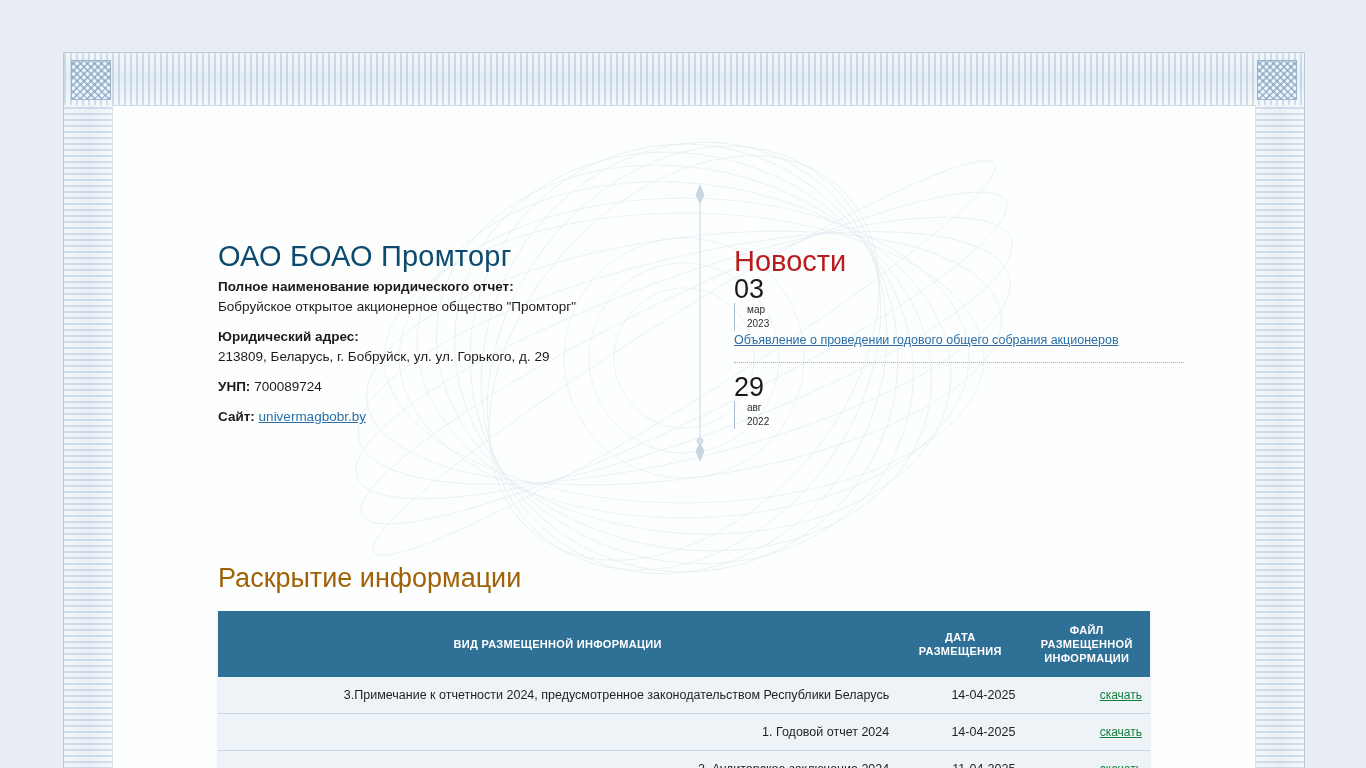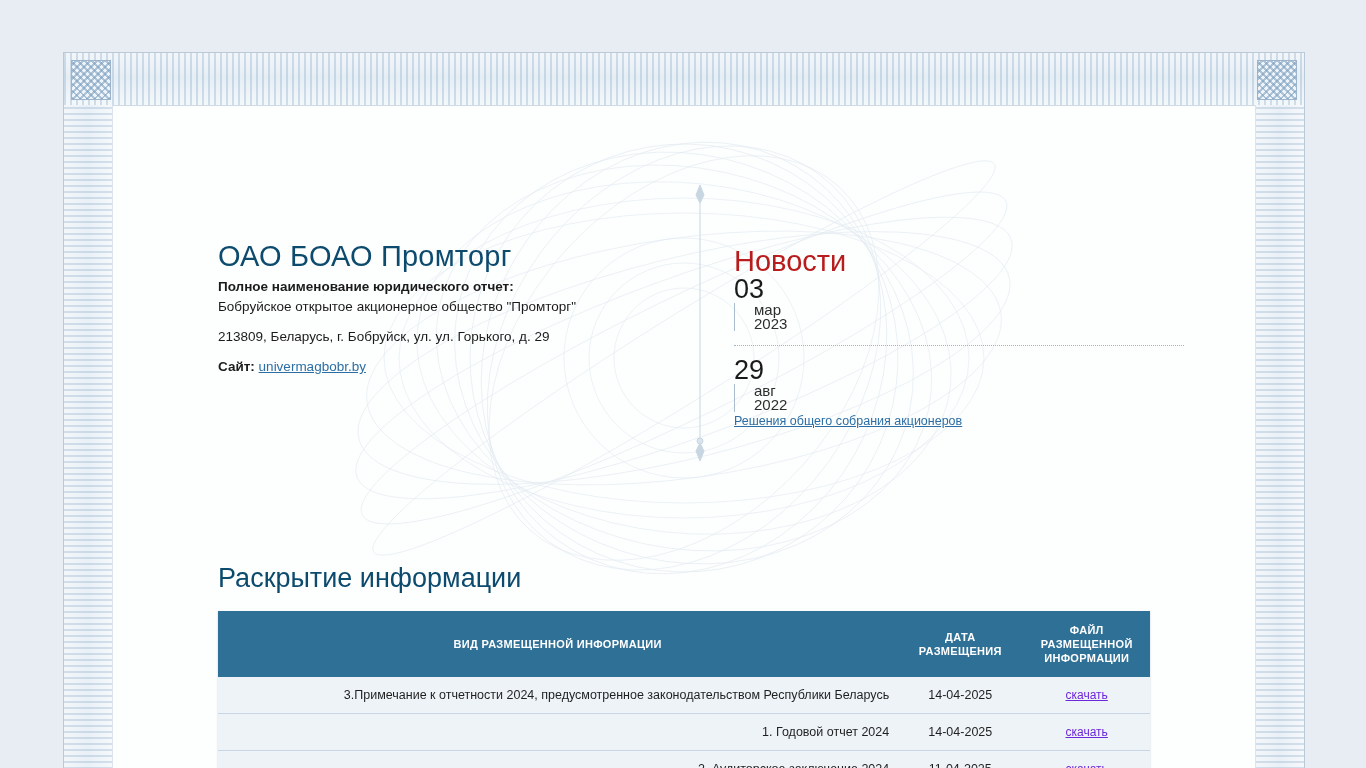--- a/index.html
+++ b/index.html
@@ -141,42 +141,42 @@
   .news-day {
     font-size: 27px;
     color: #1a1a1a;
     line-height: 28px;
     width: 46px;
     text-align: left;
     font-weight: normal;
   }
   .news-md {
     border-left: 1px solid #a8bccd;
-    padding-left: 19px;
-    font-size: 15px;
+    padding-left: 12px;
+    font-size: 10px;
     color: #2d2d2d;
     line-height: 14px;
     width: 48px;
   }
   .news-link {
     flex: 1;
     font-size: 12.5px;
     line-height: 15px;
     color: #2c6ea4;
     text-decoration: underline;
     padding-top: 2px;
   }
 
   
   .h2 {
     position: absolute;
     left: 106px;
     top: 436px;
     font-size: 27px;
-    color: #0c4a6e;
+    color: #a16207;
     font-weight: normal;
   }
 
   table.disclosure {
     position: absolute;
     left: 106px;
     top: 506px;
     width: 932px;
     border-collapse: collapse;
     font-size: 12.5px;
@@ -190,27 +190,27 @@
     letter-spacing: .3px;
     padding: 12px 6px;
     line-height: 14px;
     text-align: center;
     border: none;
   }
   table.disclosure tbody td {
     background: #eef3f8;
     border-bottom: 1px solid #c9d7e4;
     padding: 11px 8px;
-    text-align: center;
+    text-align: right;
     color: #1f1f1f;
     font-size: 12.5px;
   }
   table.disclosure tbody tr td:first-child { text-align: right; }
   table.disclosure tbody td a {
-    color: #6d28d9;
+    color: #15803d;
     text-decoration: underline;
     font-size: 12px;
     margin-top: 12px;
   }
   .col-kind { width: 700px; }
   .col-date { width: 116px; }
   .col-file { width: 116px; }
 </style>
 </head>
 <body>
@@ -252,45 +252,50 @@
   <div class="content">
 
     <h1 class="h1">ОАО БОАО Промторг</h1>
 
     <div class="info">
       <div class="row">
         <div class="lbl">Полное наименование юридического отчет:</div>
         <div>Бобруйское открытое акционерное общество "Промторг"</div>
       </div>
       <div class="row">
+        <div class="lbl">Юридический адрес:</div>
         <div>213809, Беларусь, г. Бобруйск, ул. ул. Горького, д. 29</div>
+      </div>
+      <div class="row">
+        <span class="lbl">УНП:</span>
+        <span>700089724</span>
       </div>
       <div class="row">
         <span class="lbl">Сайт:</span>
         <a href="#">univermagbobr.by</a>
       </div>
     </div>
 
     <h2 class="news-title">Новости</h2>
 
     <div class="news-list">
       <div class="news-item">
         <div class="news-day">03</div>
         <div class="news-md">
           <div>мар</div>
           <div>2023</div>
         </div>
+        <a class="news-link" href="#">Объявление о проведении годового общего собрания акционеров</a>
       </div>
       <div class="news-item">
         <div class="news-day">29</div>
         <div class="news-md">
           <div>авг</div>
           <div>2022</div>
         </div>
-        <a class="news-link" href="#">Решения общего собрания акционеров</a>
       </div>
     </div>
 
     <h2 class="h2">Раскрытие информации</h2>
 
     <table class="disclosure">
       <thead>
         <tr>
           <th class="col-kind">ВИД РАЗМЕЩЕННОЙ ИНФОРМАЦИИ</th>
           <th class="col-date">ДАТА РАЗМЕЩЕНИЯ</th>

